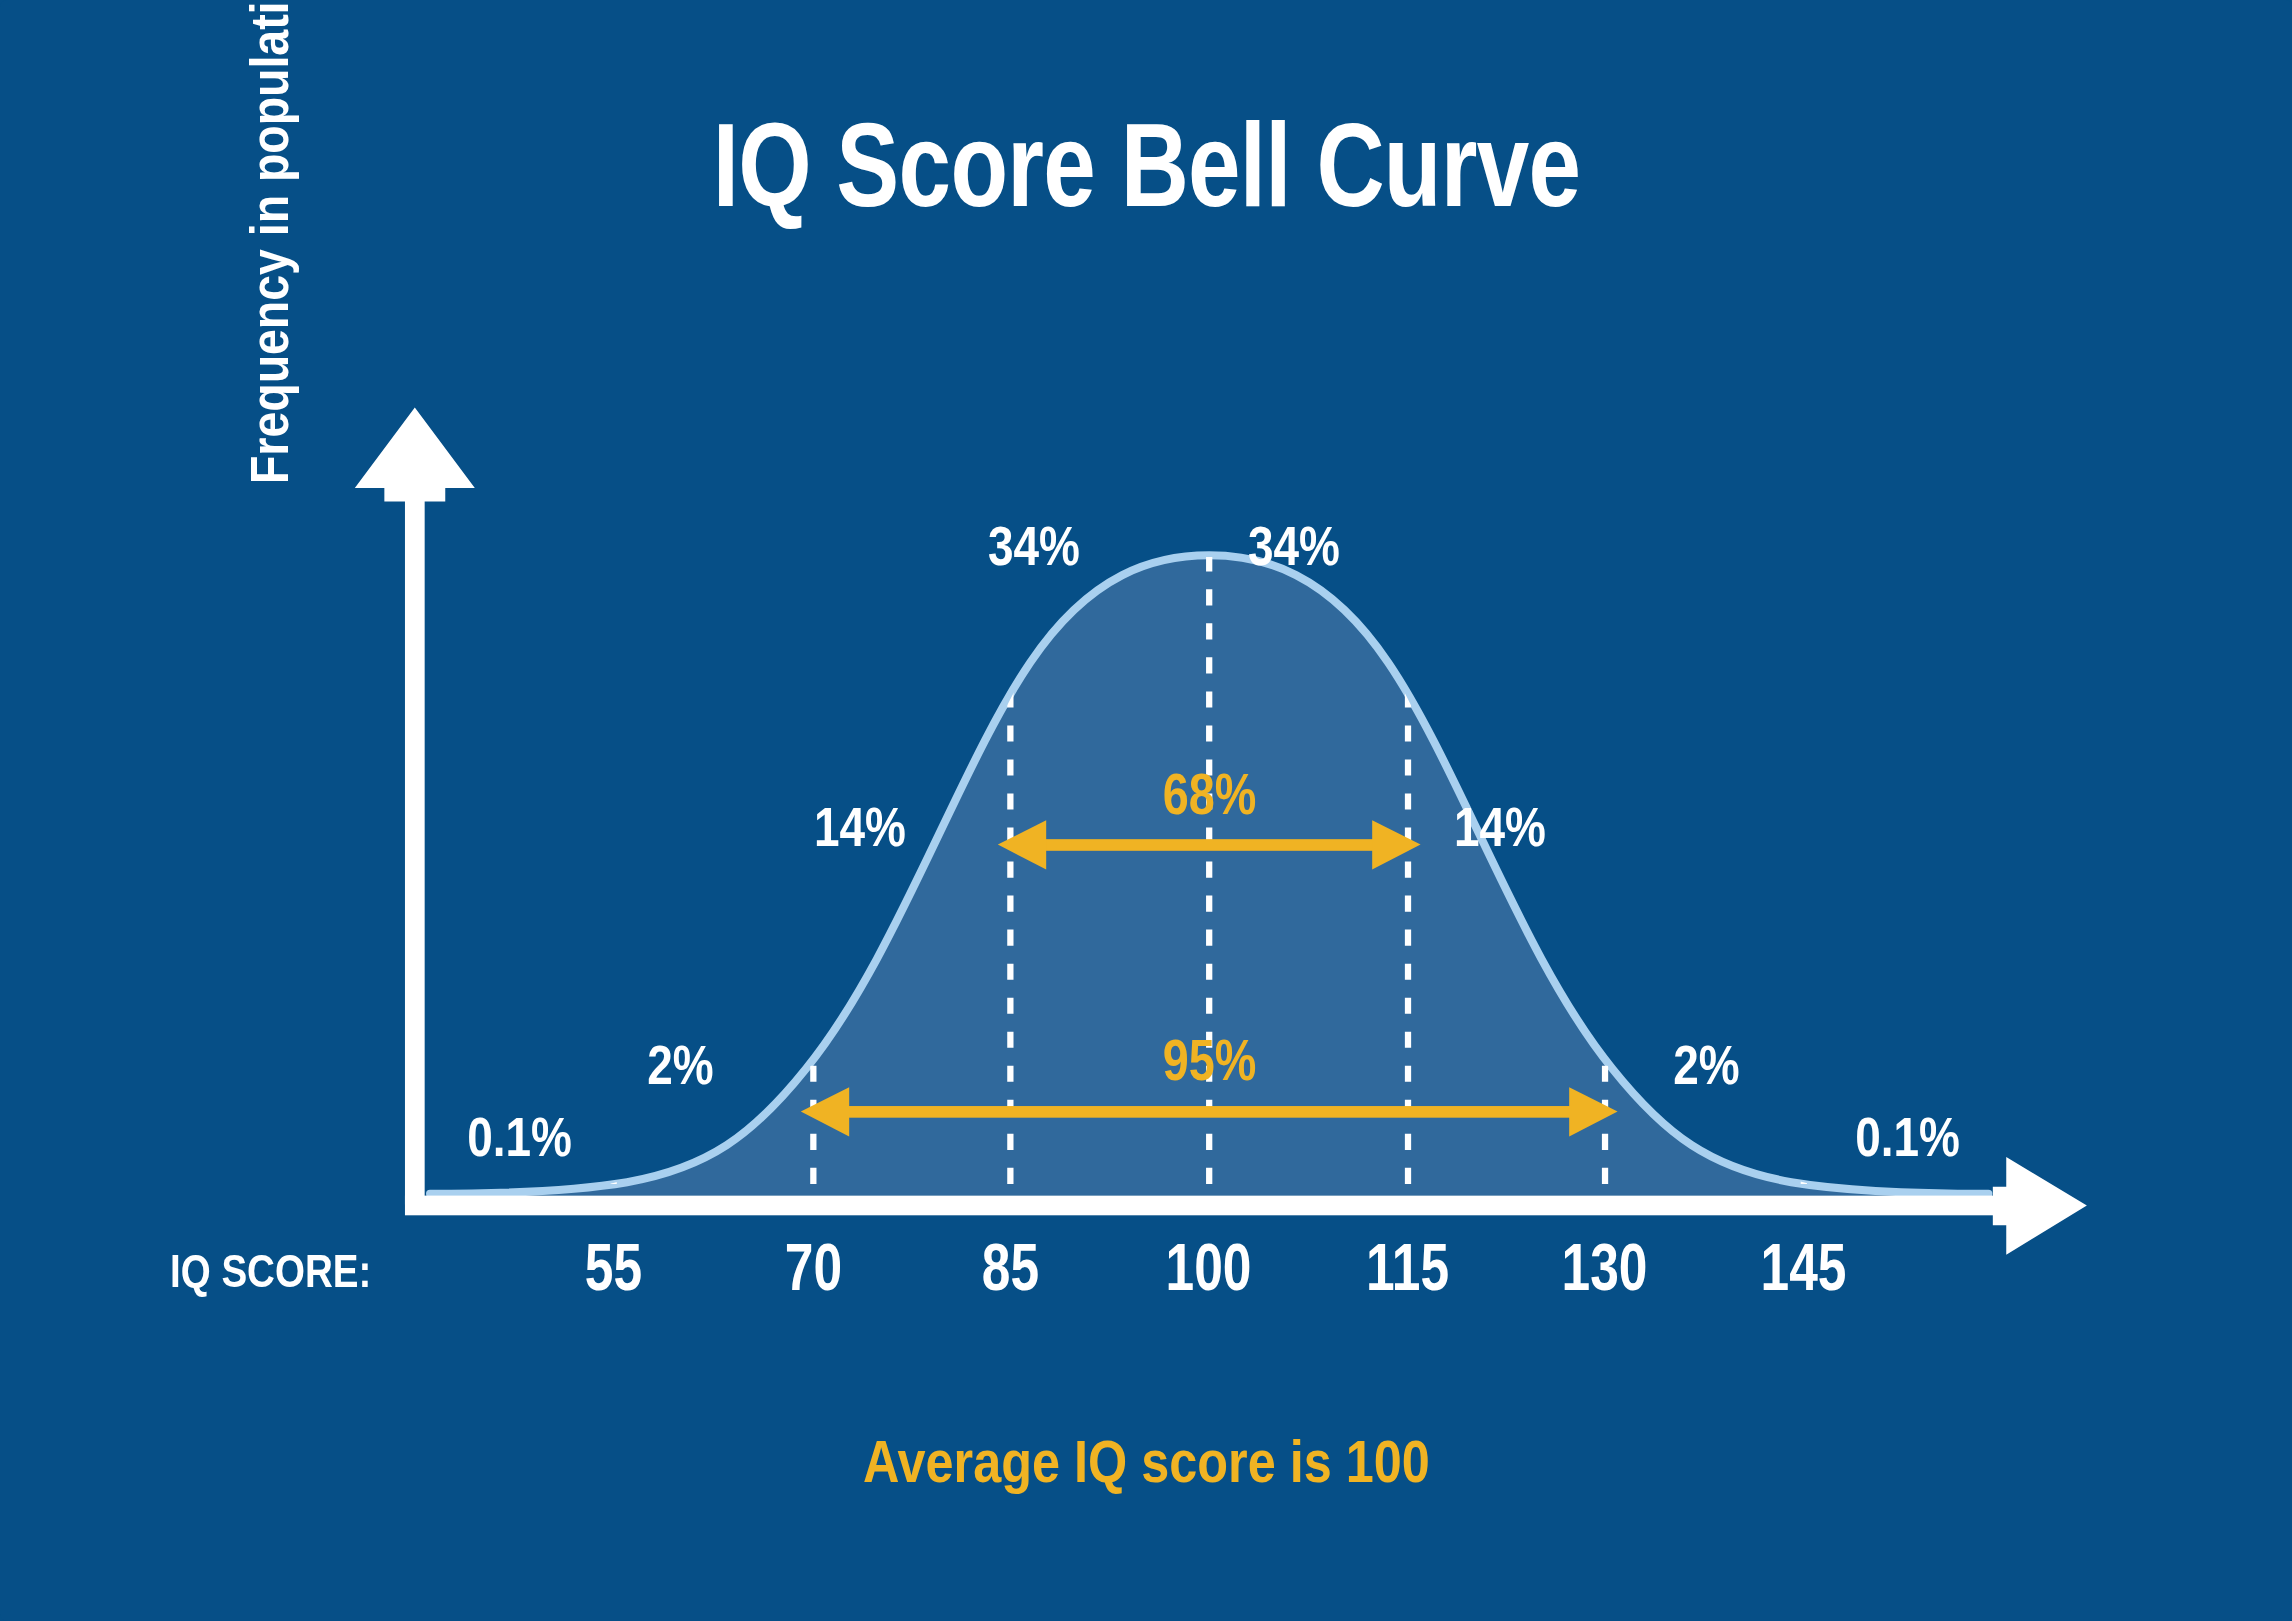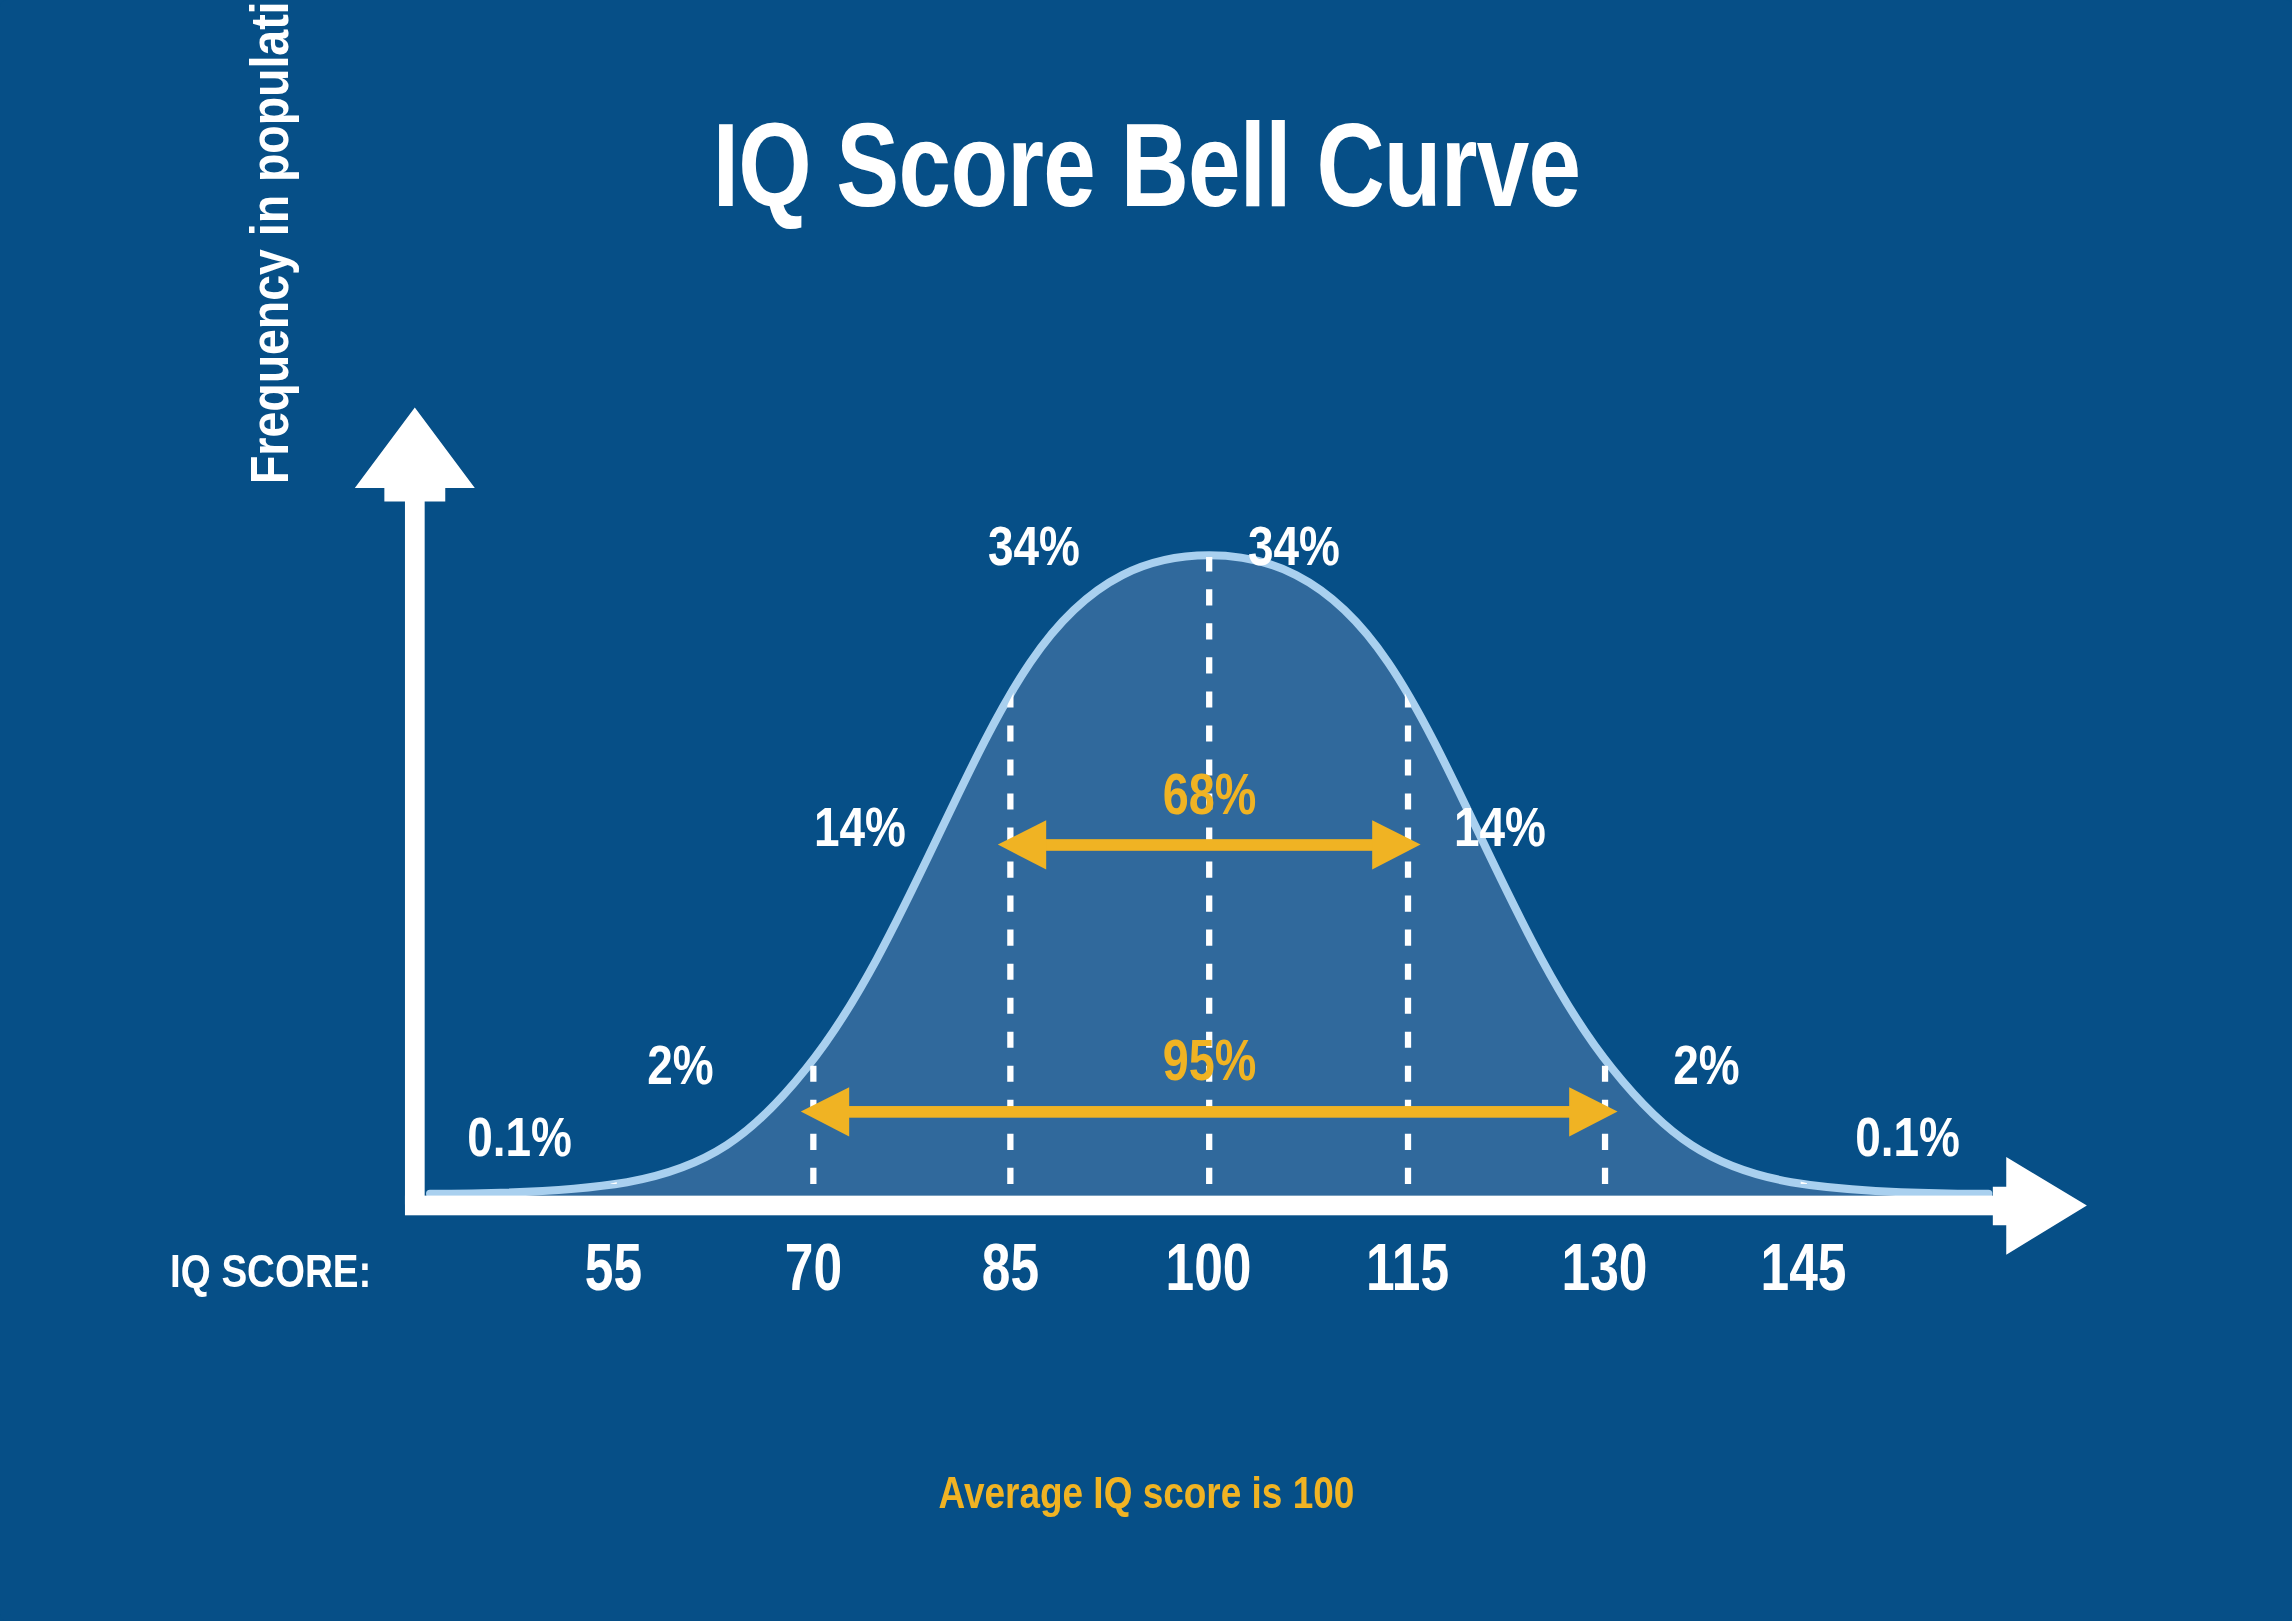--- a/index.html
+++ b/index.html
@@ -107,25 +107,25 @@
     line-height: 1;
     white-space: nowrap;
     transform: scaleX(0.82);
     transform-origin: left top;
   }
 
   
   .footer {
     position: absolute;
     left: 0;
-    top: 1471px;
+    top: 1432px;
     width: 2293px;
     text-align: center;
     color: #f0b323;
-    font-size: 44px;
+    font-size: 60px;
     font-weight: 700;
     line-height: 1;
     white-space: nowrap;
   }
   .footer span { display: inline-block; transform: scaleX(0.84); }
 </style>
 </head>
 <body>
 
 <div id="stage">

